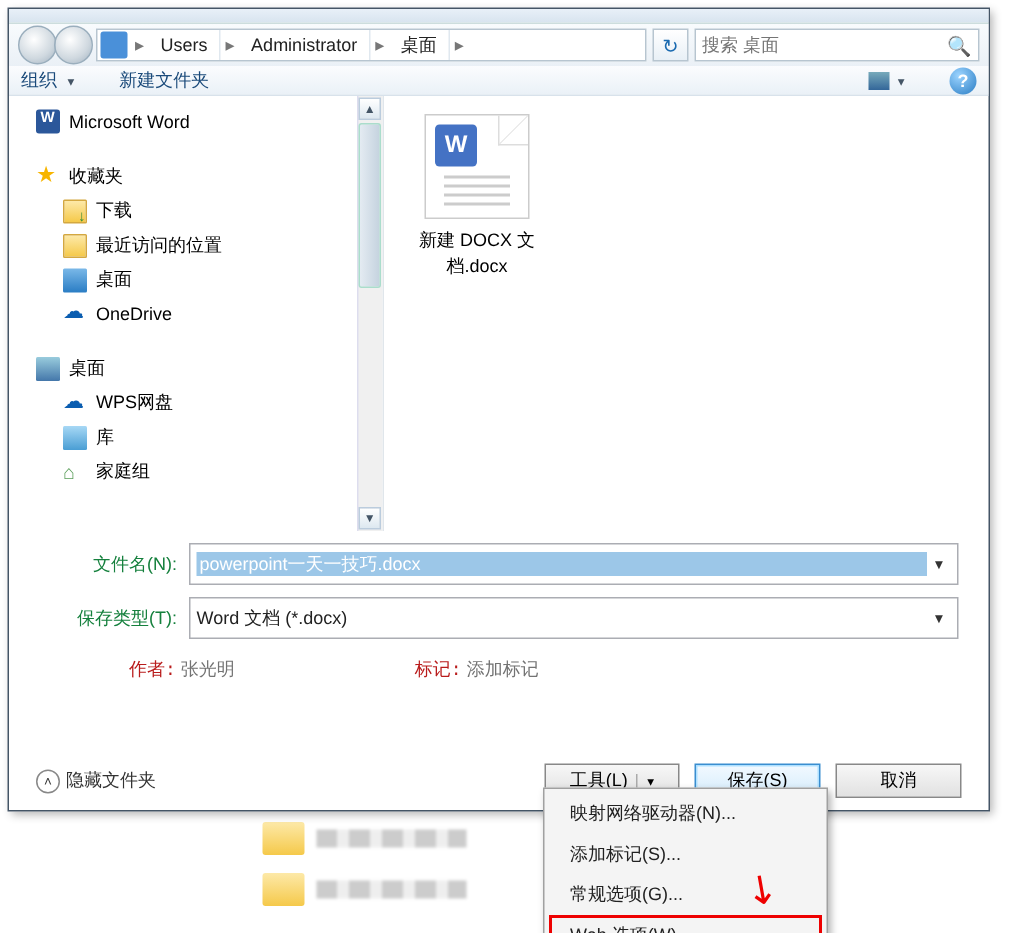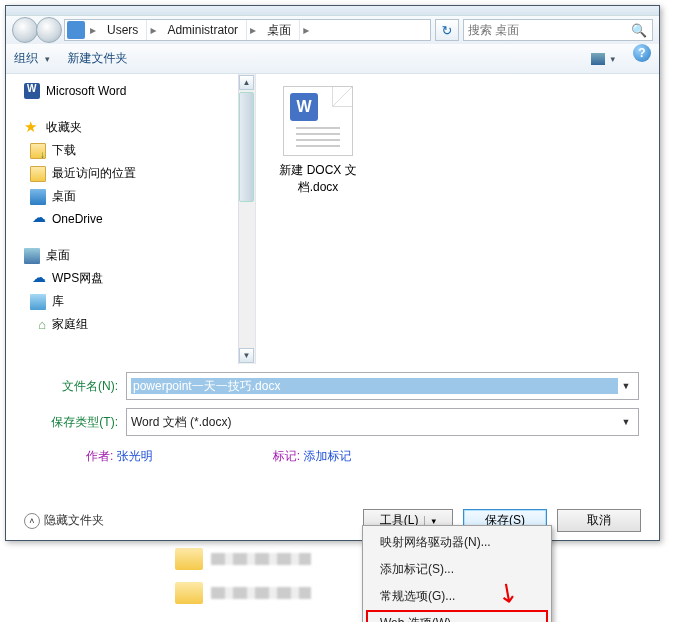--- a/index.html
+++ b/index.html
@@ -10,35 +10,35 @@
 .nav-btns { display: flex; }
 .nav-circle { width: 26px; height: 26px; border-radius: 50%; background: radial-gradient(circle at 40% 35%, #fff, #cfd8df 60%, #9fb0bf); border: 1px solid #9aaebd; margin-right: -2px; }
 .breadcrumb { flex: 1; height: 22px; border: 1px solid #b7c5d0; background: #fff; display: flex; align-items: center; font-size: 12px; }
 .bc-icon { width: 18px; height: 18px; margin: 0 2px; background: #4a90d9; border-radius: 2px; }
 .bc-item { padding: 0 8px; border-right: 1px solid #e0e8ef; height: 100%; display: flex; align-items: center; color: #222; cursor: default; }
 .bc-arrow { color: #777; padding: 0 3px; }
 .refresh-btn { width: 24px; height: 22px; border: 1px solid #b7c5d0; background: linear-gradient(#fff,#e8f0f6); display: flex; align-items: center; justify-content: center; color: #1a6ab0; font-size: 13px; }
 .search-box { width: 190px; height: 22px; border: 1px solid #b7c5d0; background: #fff; display: flex; align-items: center; padding: 0 4px; }
 .search-box input { flex: 1; border: none; outline: none; font-size: 12px; color: #000000; background: transparent; }
 .search-mag { color: #2a6bb0; font-size: 13px; }
-.toolbar { height: 30px; background: linear-gradient(#fbfcfe,#eaf1f7); border-bottom: 1px solid #d8e2eb; display: flex; padding: 0 8px; font-size: 12px; color: #1a4a7a; gap: 18px; }
+.toolbar { height: 20px; background: linear-gradient(#fbfcfe,#eaf1f7); border-bottom: 1px solid #d8e2eb; display: flex; align-items: center; padding: 0 8px; font-size: 12px; color: #1a4a7a; gap: 30px; }
 .toolbar .spacer { flex: 1; }
 .tb-item { display: flex; align-items: center; gap: 4px; cursor: default; }
 .tb-drop::after { content: "▾"; font-size: 9px; color: #456; margin-left: 3px; }
 .view-btn { display: flex; align-items: center; gap: 2px; }
 .help-circle { width: 18px; height: 18px; border-radius: 50%; background: radial-gradient(circle at 35% 30%, #9cd4ff, #2a7dc4); color: #fff; font-size: 12px; font-weight: bold; display: flex; align-items: center; justify-content: center; }
 .body-area { display: flex; height: 290px; }
 .sidebar { width: 250px; border-right: 1px solid #e0e6eb; overflow: hidden; position: relative; font-size: 12px; padding: 6px 0; }
 .sb-scroll { position: absolute; right: 0; top: 0; width: 17px; height: 100%; background: #f0f0f0; border-left: 1px solid #dde; }
 .sb-thumb { position: absolute; right: 1px; top: 18px; width: 15px; height: 110px; background: linear-gradient(to right,#e4ebf2,#c5d3df); border: 1px solid #adc; border-radius: 2px; }
 .sb-arrow { position: absolute; right: 1px; width: 15px; height: 15px; background: linear-gradient(#fff,#dde8f0); border: 1px solid #bcd; display: flex; align-items: center; justify-content: center; font-size: 8px; color: #456; }
 .sb-arrow.up { top: 1px; } .sb-arrow.down { bottom: 1px; }
 .tree-item { display: flex; align-items: center; padding: 3px 6px; gap: 6px; cursor: default; }
 .tree-item.root { padding-left: 18px; }
-.tree-item.child { padding-left: 24px; text-align: right; }
+.tree-item.child { padding-left: 36px; }
 .ti-icon { width: 16px; height: 16px; flex-shrink: 0; }
 .ico-word { background: #2b579a; border-radius: 2px; position: relative; }
 .ico-word::after { content: "W"; color: #fff; font-size: 10px; font-weight: bold; position: absolute; left: 3px; top: 0; }
 .ico-star { color: #f7b500; font-size: 15px; line-height: 14px; }
 .ico-dl { background: linear-gradient(#fde9a8,#f5c94a); border: 1px solid #d4a840; border-radius: 1px; position: relative; }
 .ico-dl::after { content: "↓"; position: absolute; color: #3a8e3a; font-size: 10px; font-weight: bold; right: 0; bottom: -2px; }
 .ico-recent { background: linear-gradient(#fde9a8,#f5c94a); border: 1px solid #d4a840; border-radius: 1px; }
 .ico-desktop { background: linear-gradient(#7ab8e8,#2a7dc4); border-radius: 1px; }
 .ico-cloud { color: #0a5db0; font-size: 14px; line-height: 12px; }
 .ico-monitor { background: linear-gradient(#9cd,#47a); border-radius: 1px; }
@@ -52,22 +52,22 @@
 .doc-lines { position: absolute; left: 12px; right: 12px; top: 40px; }
 .doc-lines div { height: 2px; background: #ccc; margin-bottom: 4px; }
 .form-area { padding: 8px 20px 6px; font-size: 12px; }
 .form-row { display: flex; align-items: center; margin-bottom: 8px; }
 .form-label { width: 100px; text-align: right; padding-right: 8px; color: #15803d; }
 .combo { flex: 1; height: 22px; border: 1px solid #abadb3; background: #fff; display: flex; align-items: center; padding: 13px 4px; position: relative; }
 .combo input { flex: 1; border: none; outline: none; font-size: 12px; background: #9cc7e8; color: #fff; padding: 1px 2px; }
 .combo .val { flex: 1; font-size: 12px; color: #222; }
 .combo-arrow { width: 16px; text-align: center; color: #333; font-size: 9px; }
 .meta-row { display: flex; padding: 4px 0 10px 60px; gap: 120px; font-size: 12px; }
-.meta-label { color: #a21caf; }
-.meta-val { color: #1d4ed8; cursor: text; }
+.meta-label { color: #b91c1c; font-family: Liberation Mono, monospace; }
+.meta-val { color: #737373; cursor: text; }
 .thumb-row { padding-left: 125px; display: flex; align-items: center; gap: 6px; font-size: 12px; }
 .checkbox { width: 13px; height: 13px; border: 1px solid #888; background: #fff; }
 .button-bar { position: absolute; bottom: 8px; left: 0; right: 0; padding: 0 18px; display: flex; align-items: center; gap: 10px; }
 .hide-folders { display: flex; align-items: center; gap: 4px; font-size: 12px; color: #333; cursor: default; }
 .hide-circle { width: 16px; height: 16px; border: 1px solid #888; border-radius: 50%; display: flex; align-items: center; justify-content: center; font-size: 9px; }
 .btn { height: 23px; padding: 0 16px; font-size: 12px; border: 1px solid #888; background: linear-gradient(#f7f7f7,#e1e1e1); cursor: default; display: flex; align-items: center; }
 .btn.tools { min-width: 76px; justify-content: space-between; }
 .btn.tools::after { content: "▾"; font-size: 9px; margin-left: 6px; padding-left:6px; border-left:1px solid #aaa;}
 .btn.primary { border: 1px solid #3a8ed0; background: linear-gradient(#f2f9ff,#d4ecfc); box-shadow: inset 0 0 0 1px #aee0ff; min-width: 84px; justify-content: center; }
 .btn.cancel { min-width: 84px; justify-content: center; }

